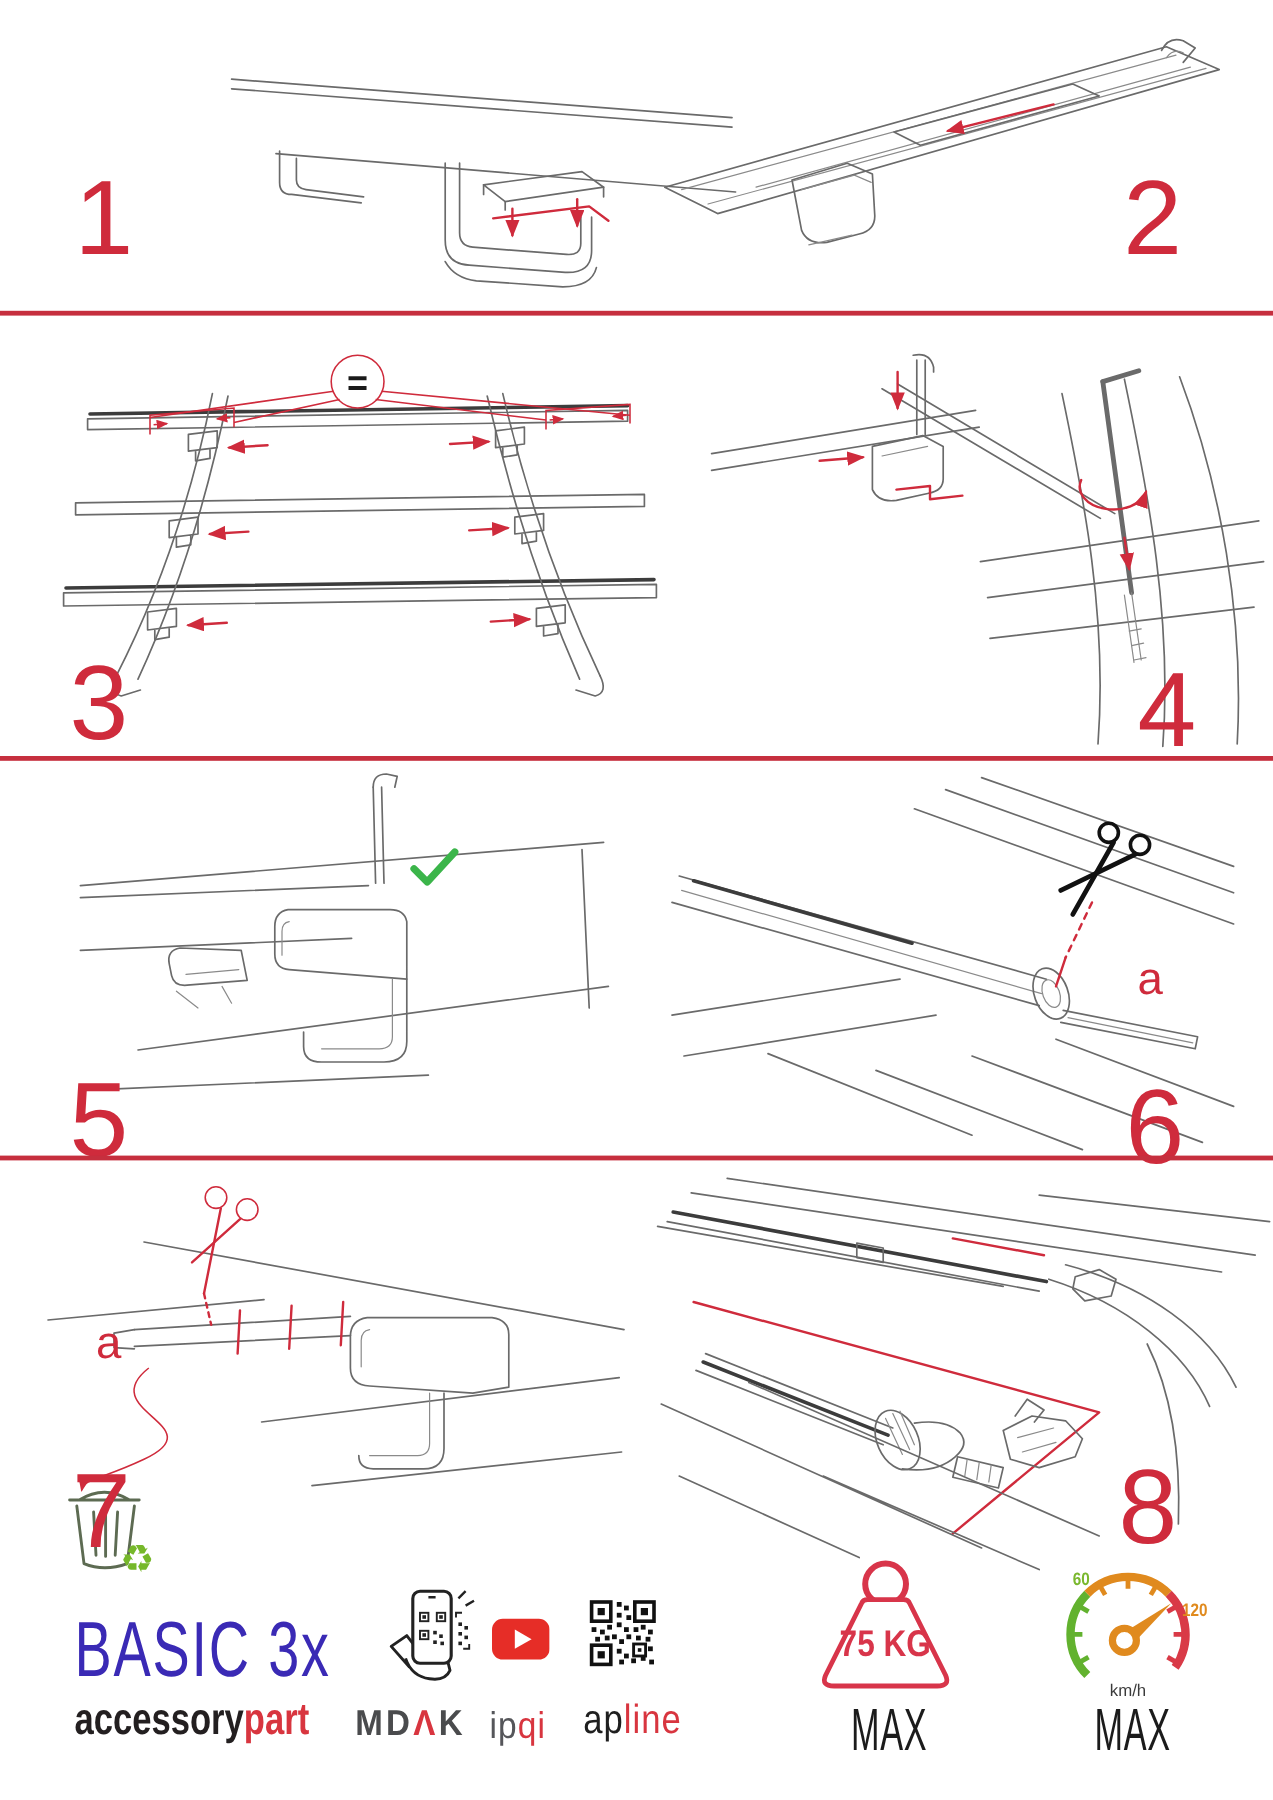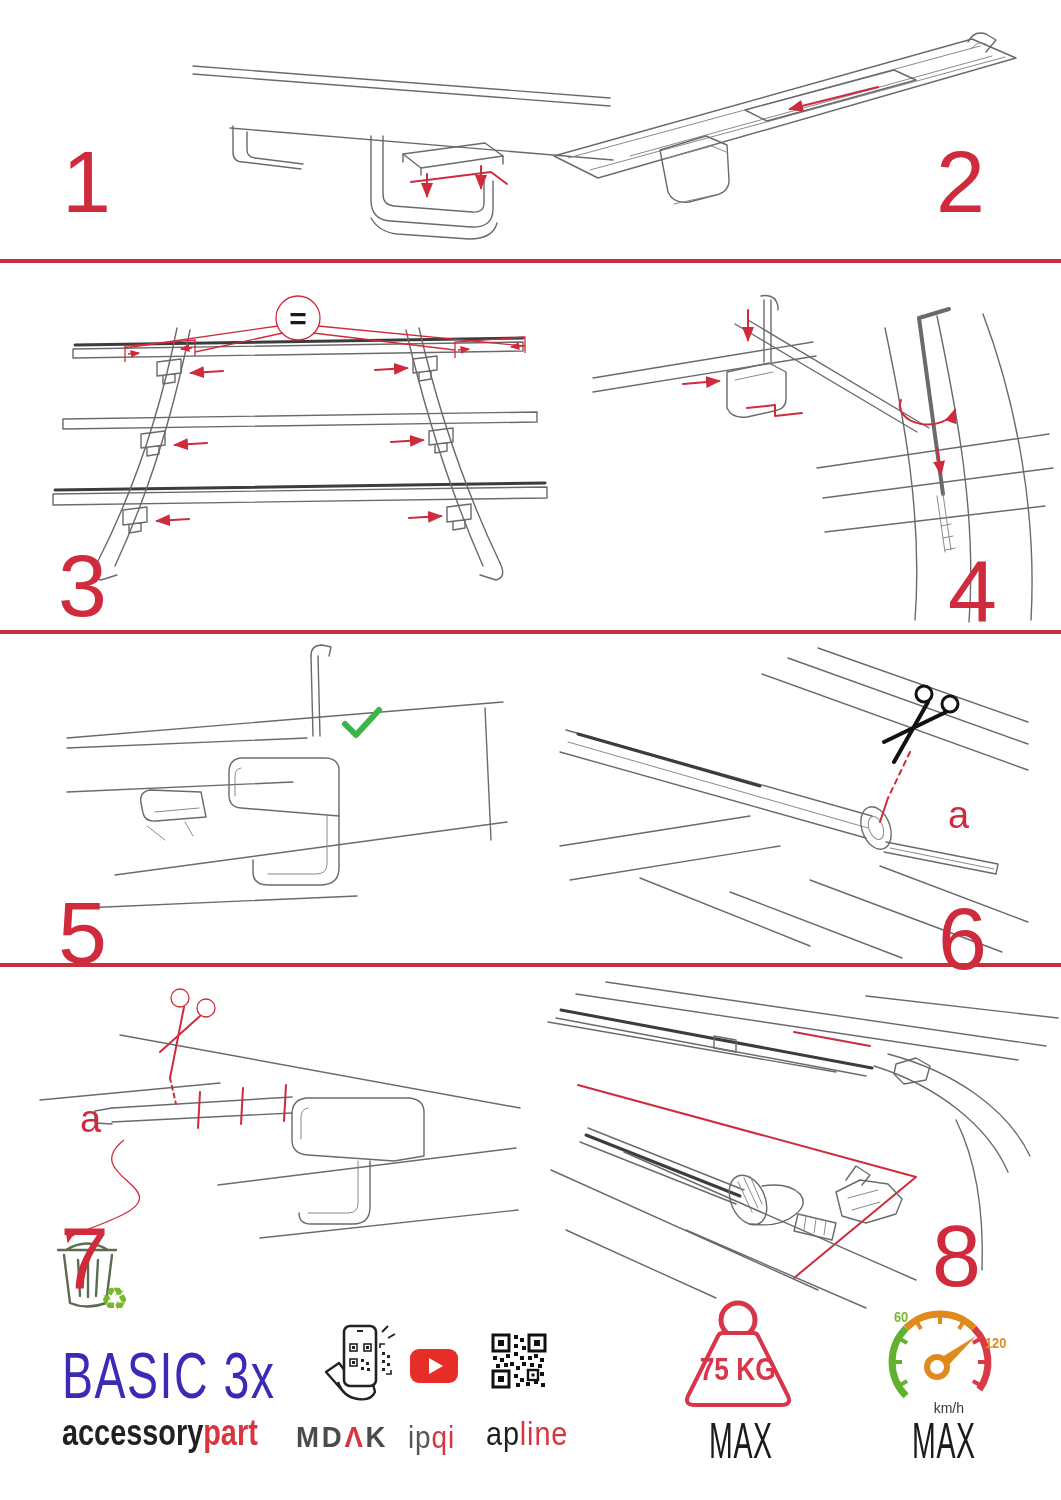--- a/index.html
+++ b/index.html
@@ -27,21 +27,21 @@
   .brand .red-part { color:#d8353f; }
   .mdak { font-size:30px; font-weight:600; letter-spacing:3px; color:#4a4b4d; transform:scale(0.92,1); }
   .mdak .lam { color:#d8353f; }
   .ipqi { font-size:31px; font-weight:400; letter-spacing:1px; color:#55565a; transform:scale(0.9,1); }
   .ipqi .qi { color:#d8353f; }
   .apline { font-size:34px; font-weight:500; letter-spacing:1px; color:#1f1f1f; transform:scale(0.85,1); }
   .apline .line { color:#d8353f; font-weight:400; }
   .max { position:absolute; color:#1b1b1b; font-size:46px; font-weight:500; letter-spacing:1px;
          transform-origin:center top; transform:scale(0.62,1.08); text-align:center; }
   .gauge-lbl { position:absolute; font-size:15px; font-weight:bold; transform:scale(0.85,1); transform-origin:left top; }
-  .kmh { position:absolute; font-size:14px; color:#3a3a3a; text-align:right; }
+  .kmh { position:absolute; font-size:14px; color:#3a3a3a; text-align:center; }
 </style>
 </head>
 <body>
 
 <div class="page">
 
   <svg width="0" height="0" style="position:absolute">
     <defs>
       <marker id="arr" markerWidth="8" markerHeight="7" refX="6.5" refY="3" orient="auto">
         <path d="M0,0 L7.5,3 L0,6 Z" fill="#cf2b3c"></path>

